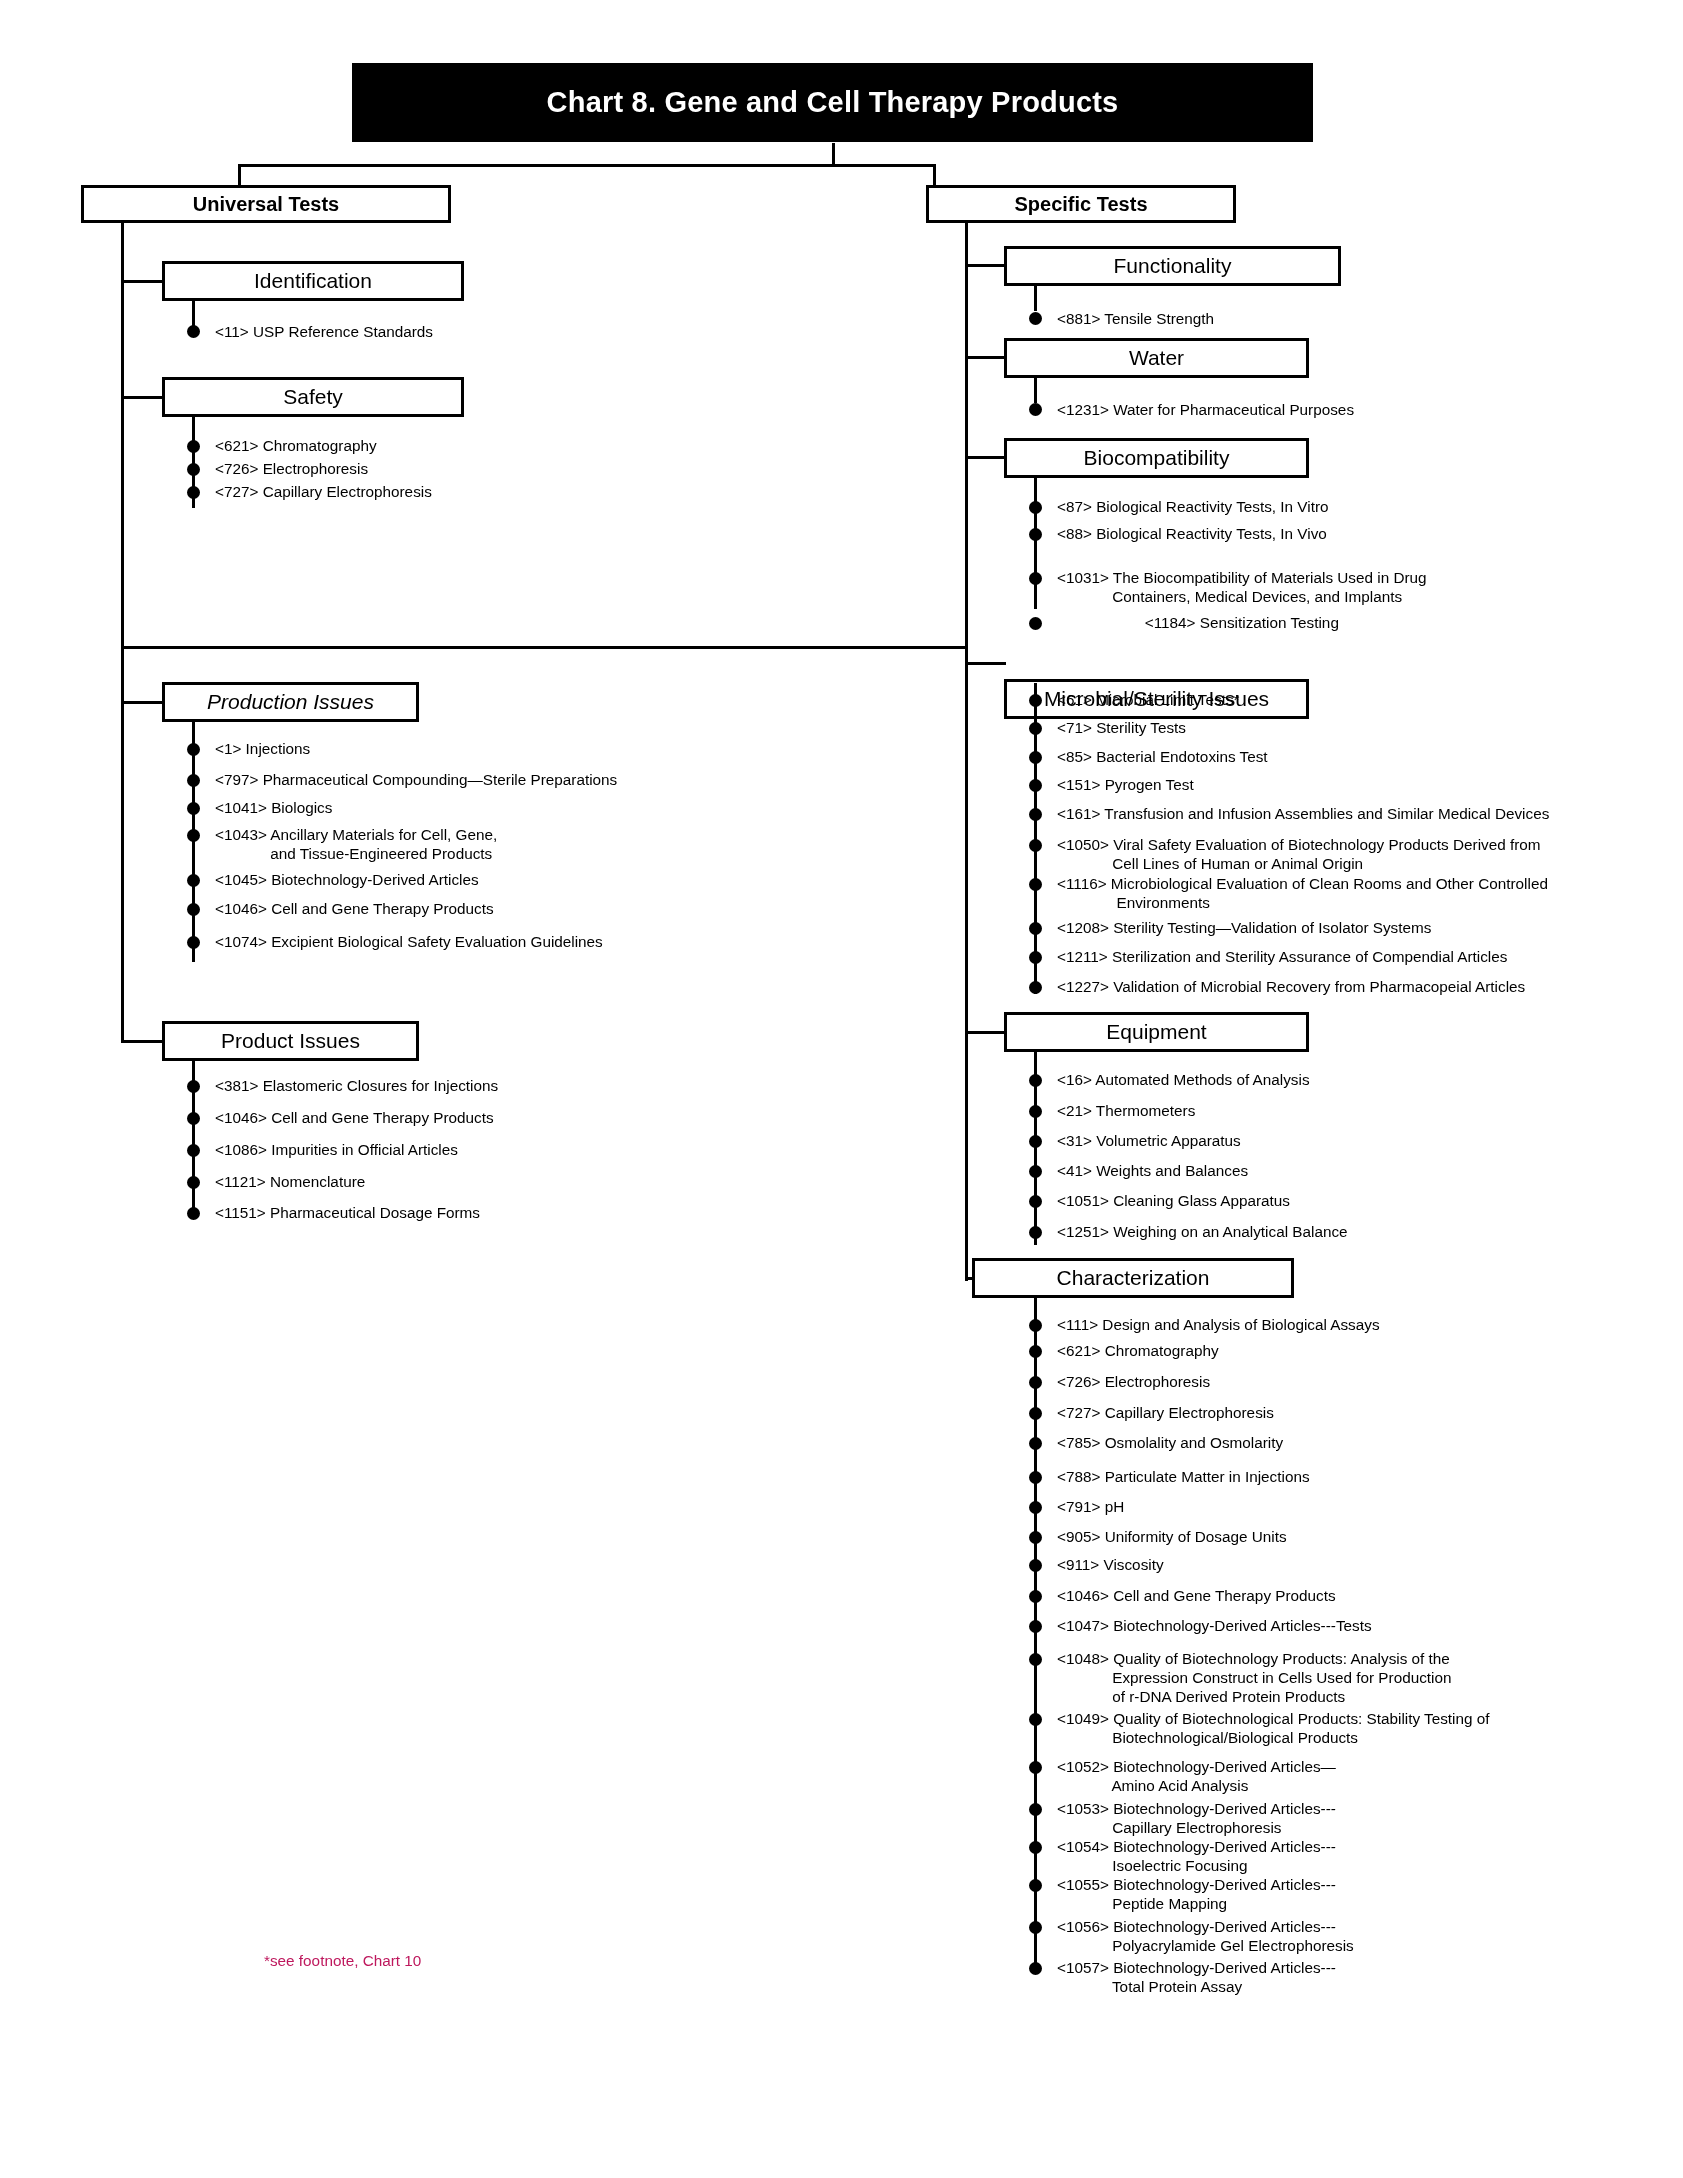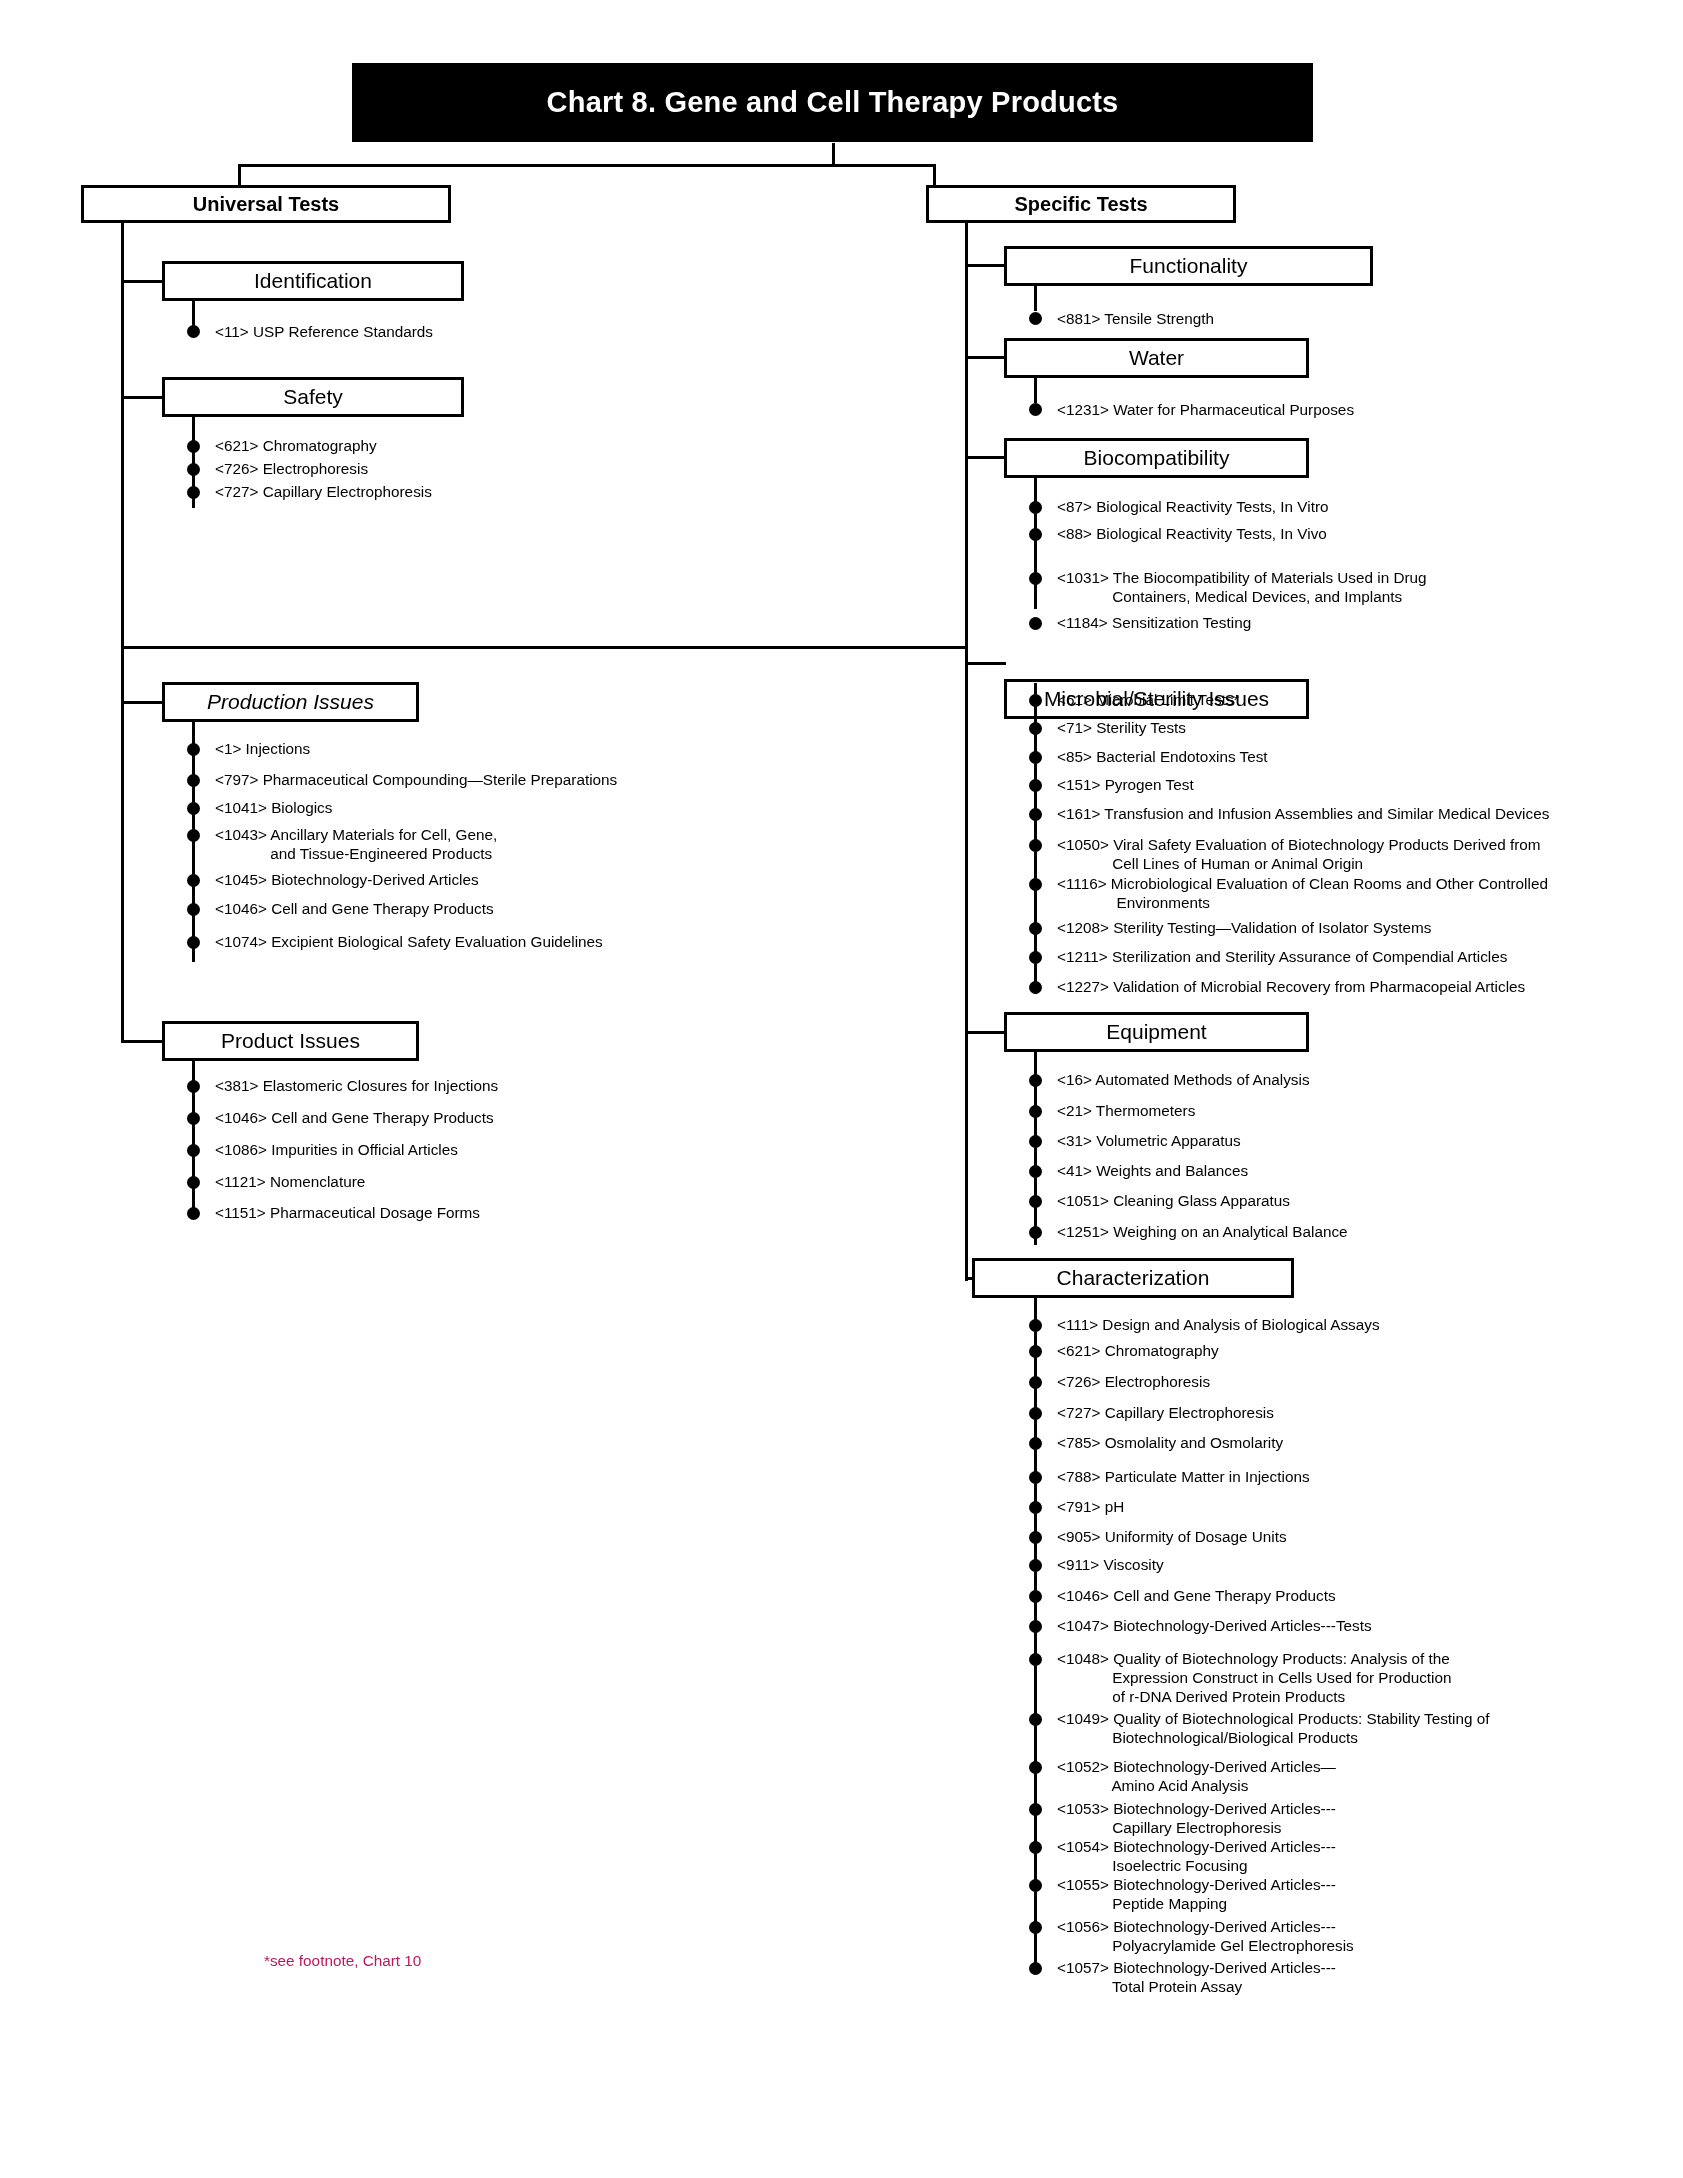--- a/index.html
+++ b/index.html
@@ -209,21 +209,21 @@
 
   <div class="ln v" style="left:965px; top:223px; height:1058px;"></div>
 
   <div class="ln h" style="left:965px; top:264px; width:41px;"></div>
   <div class="ln h" style="left:965px; top:356px; width:41px;"></div>
   <div class="ln h" style="left:965px; top:456px; width:41px;"></div>
   <div class="ln h" style="left:965px; top:662px; width:41px;"></div>
   <div class="ln h" style="left:965px; top:1031px; width:41px;"></div>
   <div class="ln h" style="left:965px; top:1277px; width:41px;"></div>
 
-  <div class="node-box level2" style="left:1004px; top:246px; width:369px;">Functionality</div>
+  <div class="node-box level2" style="left:1004px; top:246px; width:337px;">Functionality</div>
   <div class="ln v" style="left:1034px; top:285px; height:26px;"></div>
   <div class="item-list" style="left:1029px; top:309px;">
     <div class="item-row" style="height:19px;">
       <span class="bullet" style="top:3px;"></span>
       <span class="item-text">&lt;881&gt; Tensile Strength</span>
     </div>
   </div>
 
   <div class="node-box level2" style="left:1004px; top:338px; width:305px;">Water</div>
   <div class="ln v" style="left:1034px; top:377px; height:26px;"></div>
@@ -243,21 +243,21 @@
     </div>
     <div class="item-row" style="height:28px;">
       <span class="bullet" style="top:4px;"></span>
       <span class="item-text">&lt;88&gt; Biological Reactivity Tests, In Vivo</span>
     </div>
     <div class="item-row" style="height:45px;margin-top:16px;">
       <span class="bullet" style="top:4px;"></span>
       <span class="item-text">&lt;1031&gt; The Biocompatibility of Materials Used in Drug
              Containers, Medical Devices, and Implants</span>
     </div>
-    <div class="item-row" style="height:24px;">
+    <div class="item-row" style="height:24px;text-align:center;">
       <span class="bullet" style="top:4px;"></span>
       <span class="item-text">&lt;1184&gt; Sensitization Testing</span>
     </div>
   </div>
 
   <div class="node-box level2" style="left:1004px; top:644px; width:305px;margin-top:35px;">Microbial/Sterility Issues</div>
   <div class="ln v" style="left:1034px; top:683px; height:311px;"></div>
   <div class="item-list" style="left:1029px; top:690px;">
     <div class="item-row" style="height:28px;">
       <span class="bullet" style="top:4px;"></span>

